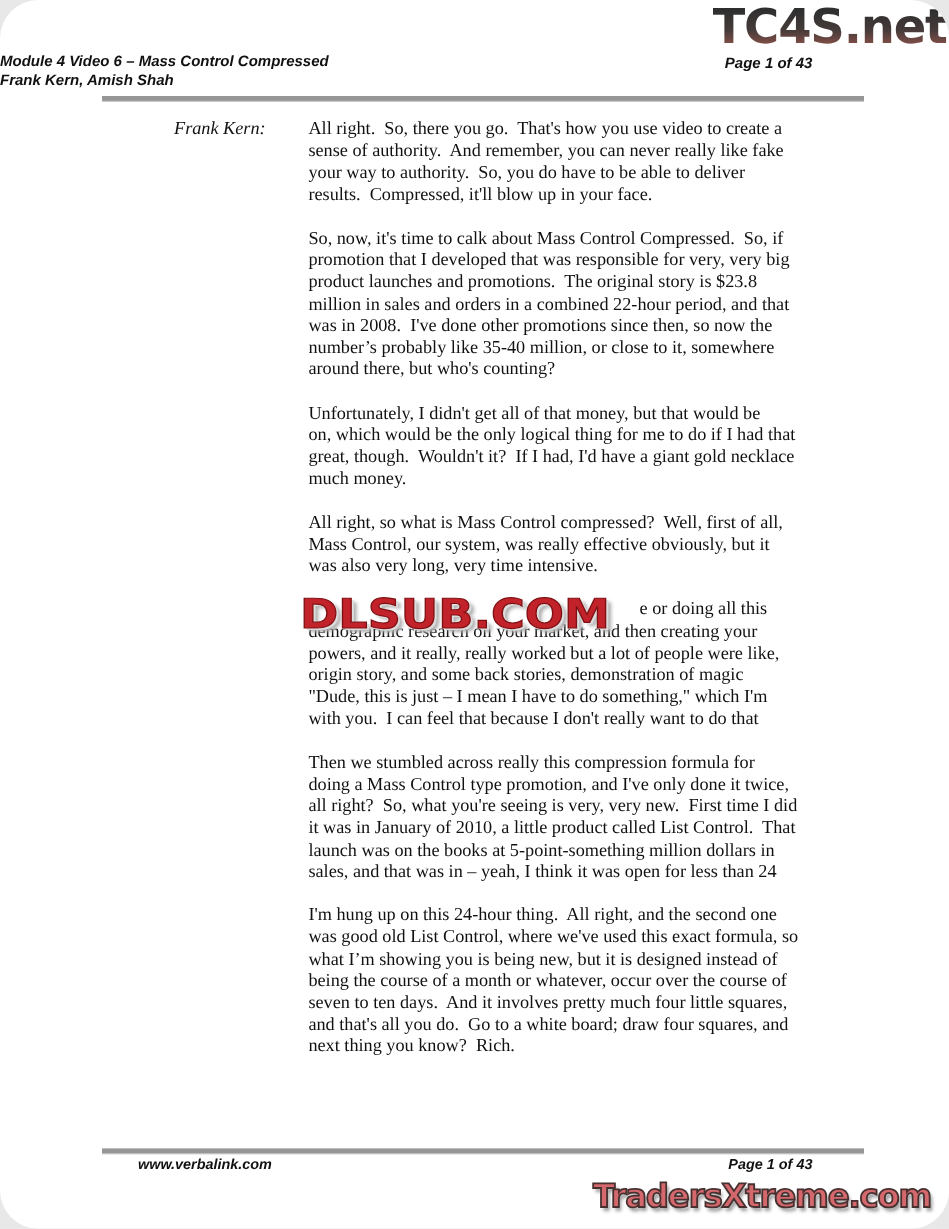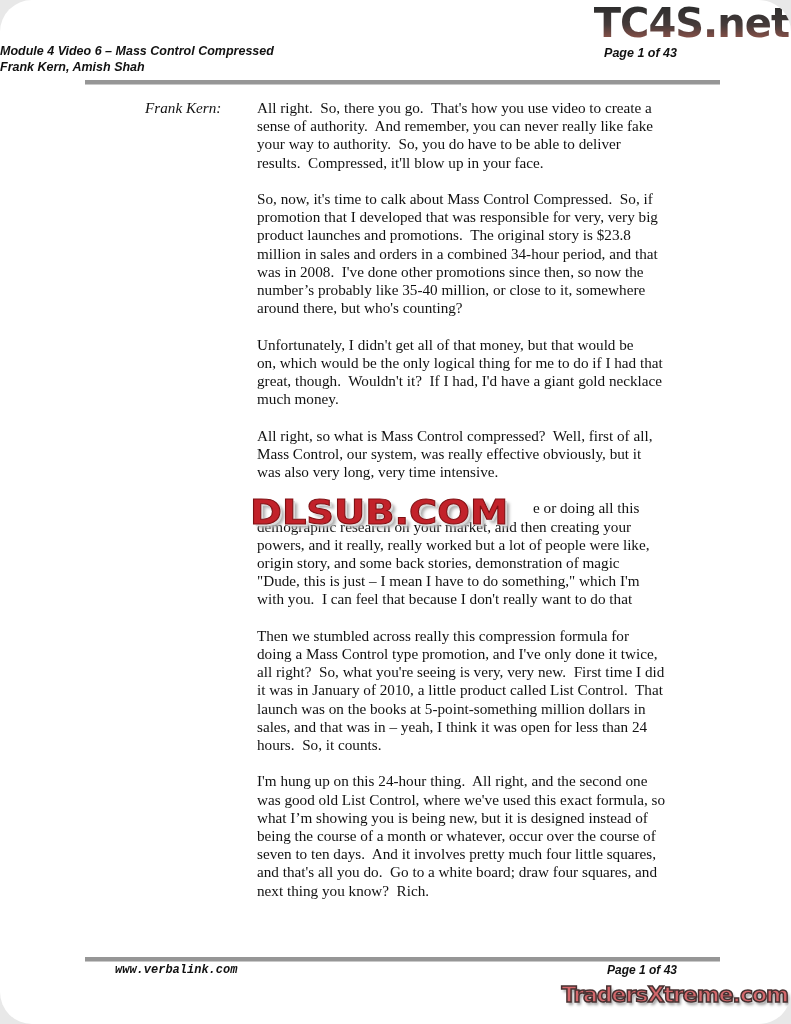--- a/index.html
+++ b/index.html
@@ -85,35 +85,35 @@
     color:#c2222a;
     -webkit-text-stroke:1px #7e1013;
     text-shadow: 0 0 2px #ffffff, 2px 2px 0 #d9d9d9, 4px 4px 3px #b0b0b0;
     transform:scaleX(1.13);
     transform-origin:left center;
   }
 
   
   .ftr-site {
     position:absolute; left:115px; top:963px;
-    font-family:Liberation Mono, monospace;
+    font-family:Liberation Sans, sans-serif;
     font-weight:bold; font-style:italic;
     font-size:12px; color:#111;
   }
   .ftr-page {
     position:absolute; right:114px; top:963px;
     font-family:"Liberation Sans", sans-serif;
     font-weight:bold; font-style:italic;
     font-size:12px; color:#111;
   }
   .traders-logo {
-    position:absolute; right:3px; top:982px;
+    position:absolute; right:15px; top:982px;
     font-family:"DejaVu Sans", sans-serif;
     font-weight:bold;
-    font-size:22px; line-height:1.2;
+    font-size:27px; line-height:1.2;
     letter-spacing:-1px;
     color:#d4686c;
     -webkit-text-stroke:1.5px #463030;
     text-shadow:0 0 2px #ffffff, 2px 3px 3px #9a9a9a;
   }
 </style>
 </head>
 <body>
 
 <div class="page">
@@ -135,21 +135,21 @@
       <div class="paragraph">
         <div class="line">All right.  So, there you go.  That's how you use video to create a</div>
         <div class="line">sense of authority.  And remember, you can never really like fake</div>
         <div class="line">your way to authority.  So, you do have to be able to deliver</div>
         <div class="line">results.  Compressed, it'll blow up in your face.</div>
       </div>
       <div class="paragraph">
         <div class="line">So, now, it's time to calk about Mass Control Compressed.  So, if</div>
         <div class="line">promotion that I developed that was responsible for very, very big</div>
         <div class="line">product launches and promotions.  The original story is $23.8</div>
-        <div class="line">million in sales and orders in a combined 34-hour period, and that</div>
+        <div class="line">million in sales and orders in a combined 22-hour period, and that</div>
         <div class="line">was in 2008.  I've done other promotions since then, so now the</div>
         <div class="line">number’s probably like 35-40 million, or close to it, somewhere</div>
         <div class="line">around there, but who's counting?</div>
       </div>
       <div class="paragraph">
         <div class="line">Unfortunately, I didn't get all of that money, but that would be</div>
         <div class="line">on, which would be the only logical thing for me to do if I had that</div>
         <div class="line">great, though.  Wouldn't it?  If I had, I'd have a giant gold necklace</div>
         <div class="line">much money.</div>
       </div>
@@ -166,21 +166,20 @@
         <div class="line">"Dude, this is just – I mean I have to do something," which I'm</div>
         <div class="line">with you.  I can feel that because I don't really want to do that</div>
       </div>
       <div class="paragraph">
         <div class="line">Then we stumbled across really this compression formula for</div>
         <div class="line">doing a Mass Control type promotion, and I've only done it twice,</div>
         <div class="line">all right?  So, what you're seeing is very, very new.  First time I did</div>
         <div class="line">it was in January of 2010, a little product called List Control.  That</div>
         <div class="line">launch was on the books at 5-point-something million dollars in</div>
         <div class="line">sales, and that was in – yeah, I think it was open for less than 24</div>
-        <div class="line">hours.  So, it counts.</div>
       </div>
       <div class="paragraph">
         <div class="line">I'm hung up on this 24-hour thing.  All right, and the second one</div>
         <div class="line">was good old List Control, where we've used this exact formula, so</div>
         <div class="line">what I’m showing you is being new, but it is designed instead of</div>
         <div class="line">being the course of a month or whatever, occur over the course of</div>
         <div class="line">seven to ten days.  And it involves pretty much four little squares,</div>
         <div class="line">and that's all you do.  Go to a white board; draw four squares, and</div>
         <div class="line">next thing you know?  Rich.</div>
       </div>

